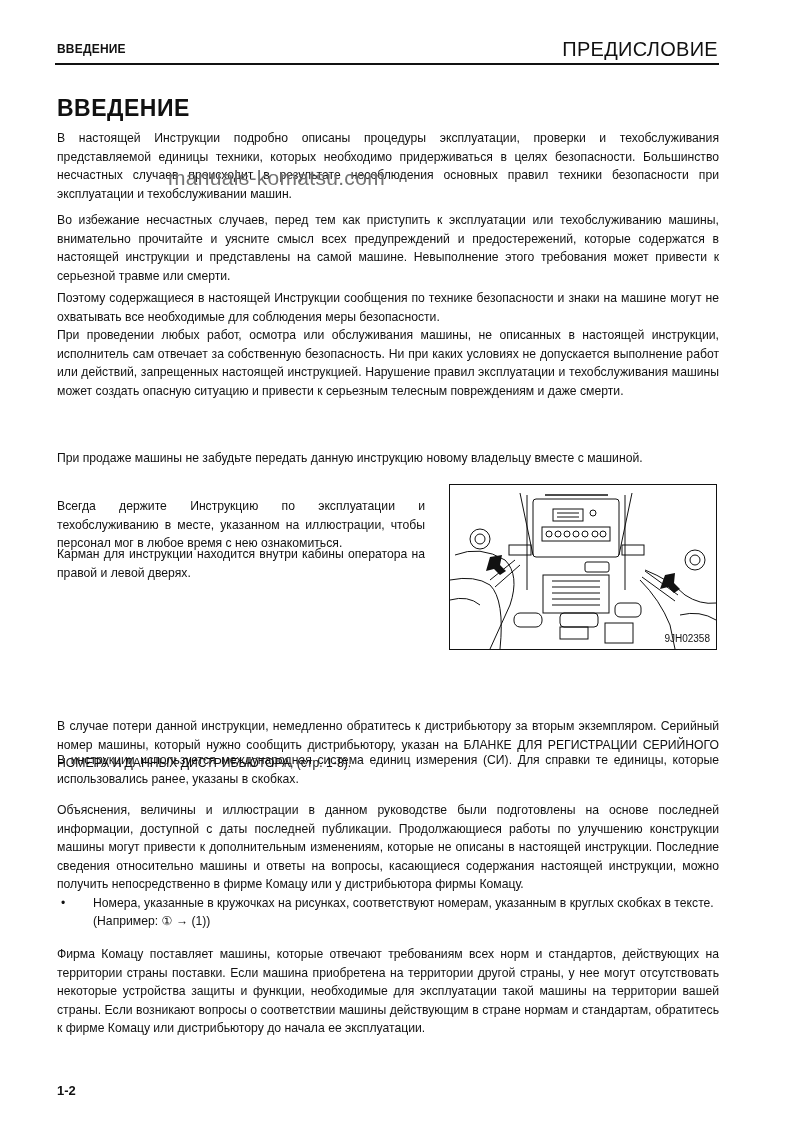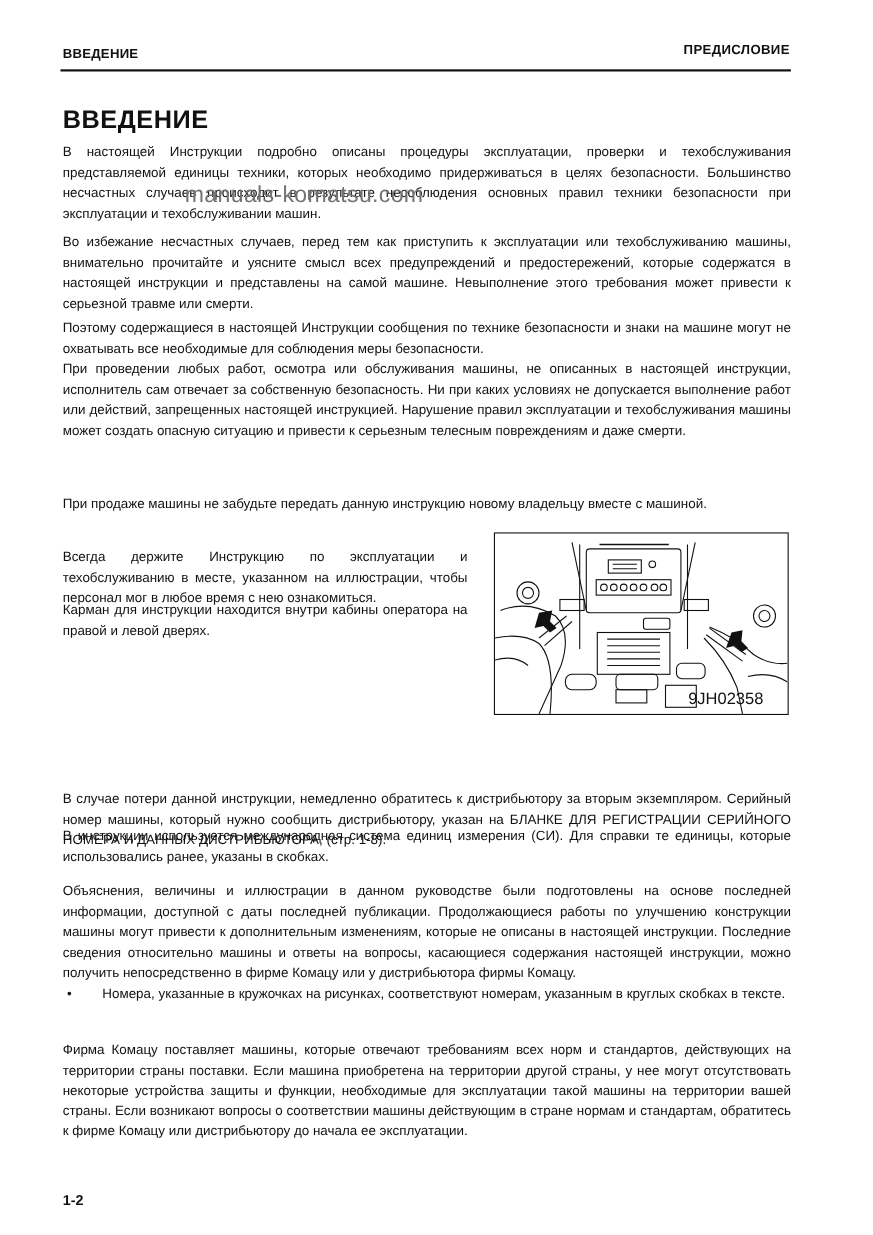--- a/index.html
+++ b/index.html
@@ -1,30 +1,30 @@
 <!DOCTYPE html>
 <html><head>
 <meta charset="utf-8">
 <style>
   html, body { margin: 0; padding: 0; background: #ffffff; }
   body { width: 794px; height: 1123px; position: relative; overflow: hidden;
          font-family: "Liberation Sans", sans-serif; color: #111; }
   .hdr-left { position: absolute; left: 57px; top: 42px; font-size: 12px; font-weight: bold; letter-spacing: 0.2px; }
-  .hdr-right { position: absolute; right: 76px; top: 38px; font-size: 12px; font-weight: bold; letter-spacing: 0.3px; }
+  .hdr-right { position: absolute; right: 76px; top: 38px; font-size: 20px; font-weight: normal; letter-spacing: 0.3px; }
   .hdr-rule { position: absolute; left: 55px; top: 63px; width: 664px; height: 2px; background: #111; }
   .page-title { position: absolute; left: 57px; top: 95px; font-size: 23px; font-weight: bold; letter-spacing: 0.5px; }
   .para { position: absolute; left: 57px; width: 662px; font-size: 12.2px; line-height: 18.5px;
           text-align: justify; margin: 0; }
   .para p { margin: 0; }
   .col { width: 368px; }
   .watermark { position: absolute; left: 168px; top: 166px; font-size: 21px; color: #737373; letter-spacing: 0.3px; }
   .figure { position: absolute; left: 449px; top: 484px; width: 268px; height: 166px;
             border: 1.5px solid #111; box-sizing: border-box; background: #fff; overflow: hidden; }
   .figure svg { position: absolute; left: 0; top: 0; }
-  .fig-label { position: absolute; right: 22px; bottom: 5px; font-size: 15px; font-family: "Liberation Sans", sans-serif; }
+  .fig-label { position: absolute; right: 6px; bottom: 5px; font-size: 10px; font-family: "Liberation Sans", sans-serif; }
   .bullet-row { display: flex; }
   .bullet { width: 32px; flex: none; padding-left: 4px; }
   .bullet-body { flex: 1; }
   .page-num { position: absolute; left: 57px; top: 1083px; font-size: 13px; font-weight: bold; text-align: right; }
 </style>
 </head>
 <body>
 
 <div class="hdr-left">ВВЕДЕНИЕ</div>
 <div class="hdr-right">ПРЕДИСЛОВИЕ</div>
@@ -128,20 +128,21 @@
 <div class="para" style="top:751px;">
   <p>В инструкции используется международная система единиц измерения (СИ). Для справки те единицы, которые использовались ранее, указаны в скобках.</p>
 </div>
 
 <div class="para" style="top:801px;">
   <p>Объяснения, величины и иллюстрации в данном руководстве были подготовлены на основе последней информации, доступной с даты последней публикации. Продолжающиеся работы по улучшению конструкции машины могут привести к дополнительным изменениям, которые не описаны в настоящей инструкции. Последние сведения относительно машины и ответы на вопросы, касающиеся содержания настоящей инструкции, можно получить непосредственно в фирме Комацу или у дистрибьютора фирмы Комацу.</p>
   <div class="bullet-row">
     <span class="bullet">•</span>
     <div class="bullet-body">
       <p>Номера, указанные в кружочках на рисунках, соответствуют номерам, указанным в круглых скобках в тексте.</p>
+      <p>(Например: ① → (1))</p>
     </div>
   </div>
 </div>
 
 <div class="para" style="top:945px;">
   <p>Фирма Комацу поставляет машины, которые отвечают требованиям всех норм и стандартов, действующих на территории страны поставки. Если машина приобретена на территории другой страны, у нее могут отсутствовать некоторые устройства защиты и функции, необходимые для эксплуатации такой машины на территории вашей страны. Если возникают вопросы о соответствии машины действующим в стране нормам и стандартам, обратитесь к фирме Комацу или дистрибьютору до начала ее эксплуатации.</p>
 </div>
 
 <div class="page-num">1-2</div>
 

